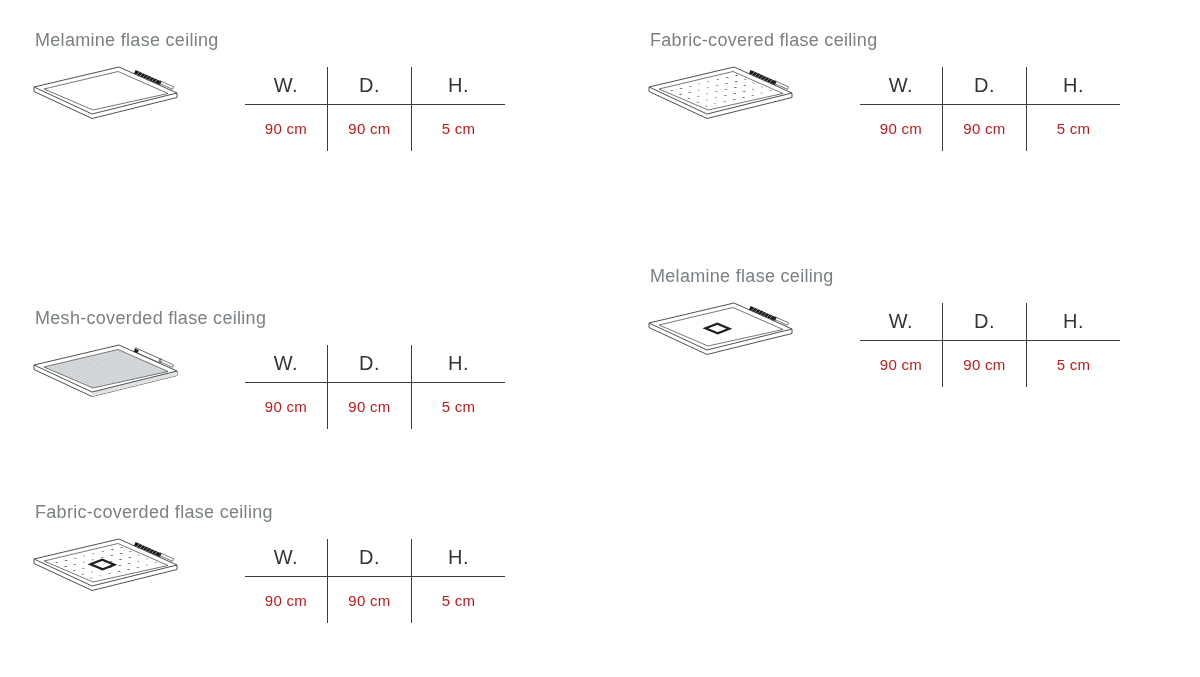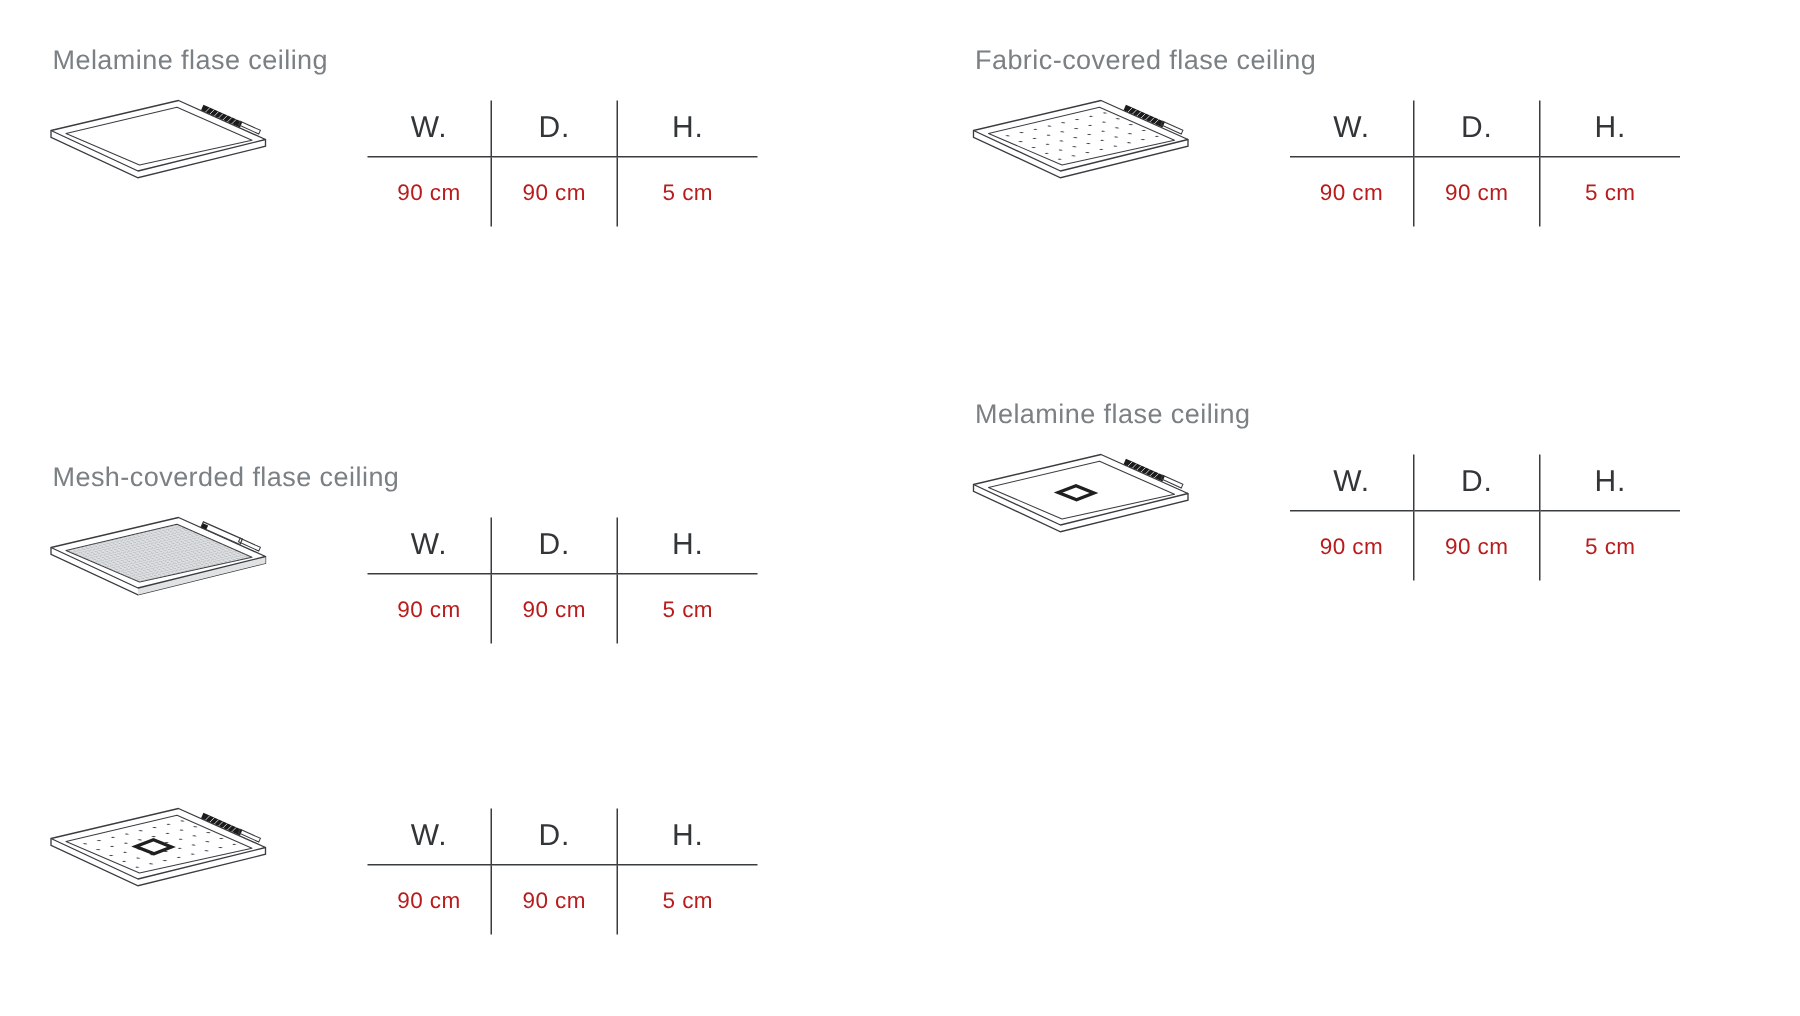--- a/index.html
+++ b/index.html
@@ -127,20 +127,21 @@
     <div class="cell head bR">W.</div>
     <div class="cell head bR">D.</div>
     <div class="cell head">H.</div>
     <div class="cell val bR">90 cm</div>
     <div class="cell val bR">90 cm</div>
     <div class="cell val">5 cm</div>
   </div>
 </section>
 
 <section class="spec pos-5">
+  <h2 class="title">Fabric-coverded flase ceiling</h2>
   <div class="illus">
     <svg width="170" height="90" viewBox="0 0 170 90" xmlns="http://www.w3.org/2000/svg">
       <defs>
         <pattern id="dotsE" width="9.5" height="9.5" patternUnits="userSpaceOnUse" patternTransform="matrix(0.974,-0.229,0.912,0.409,0,0)">
           <circle cx="4" cy="4" r="0.85" fill="#3f4346"></circle>
         </pattern>
       </defs>
       <path d="M9,27 L9,31.5 L67,58.5 L152,37.5 L152,33" fill="none" stroke="#3a3d40" stroke-width="0.9"></path>
       <path d="M9,27 L94,7 L152,33 L67,54 Z" fill="#ffffff" stroke="#3a3d40" stroke-width="0.9" stroke-linejoin="round"></path>
       <path d="M19,29 L93,11.5 L143,33.5 L68,50 Z" fill="#ffffff" stroke="#3a3d40" stroke-width="0.7" stroke-linejoin="round"></path>

